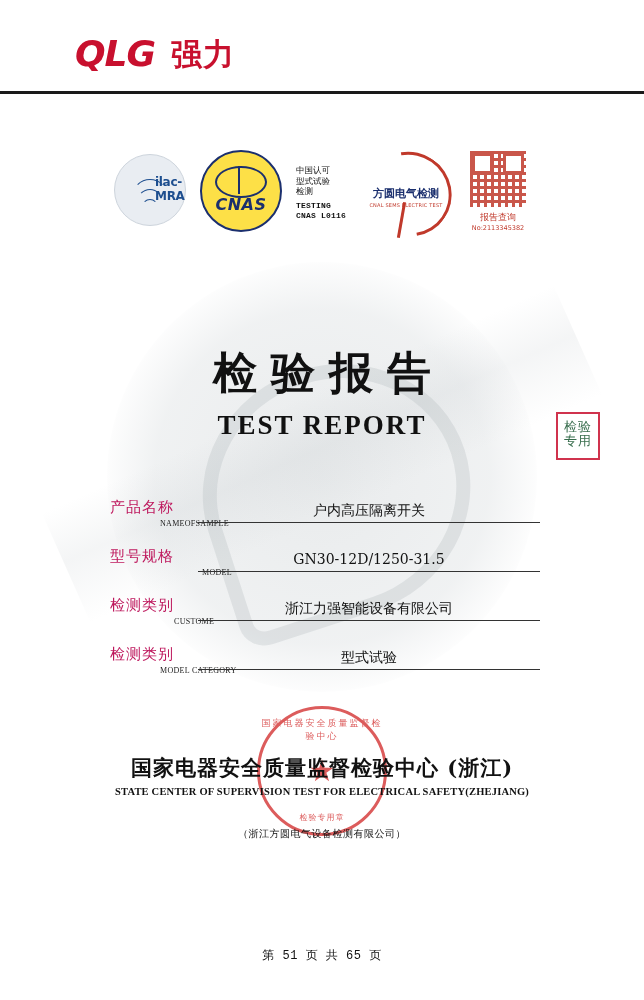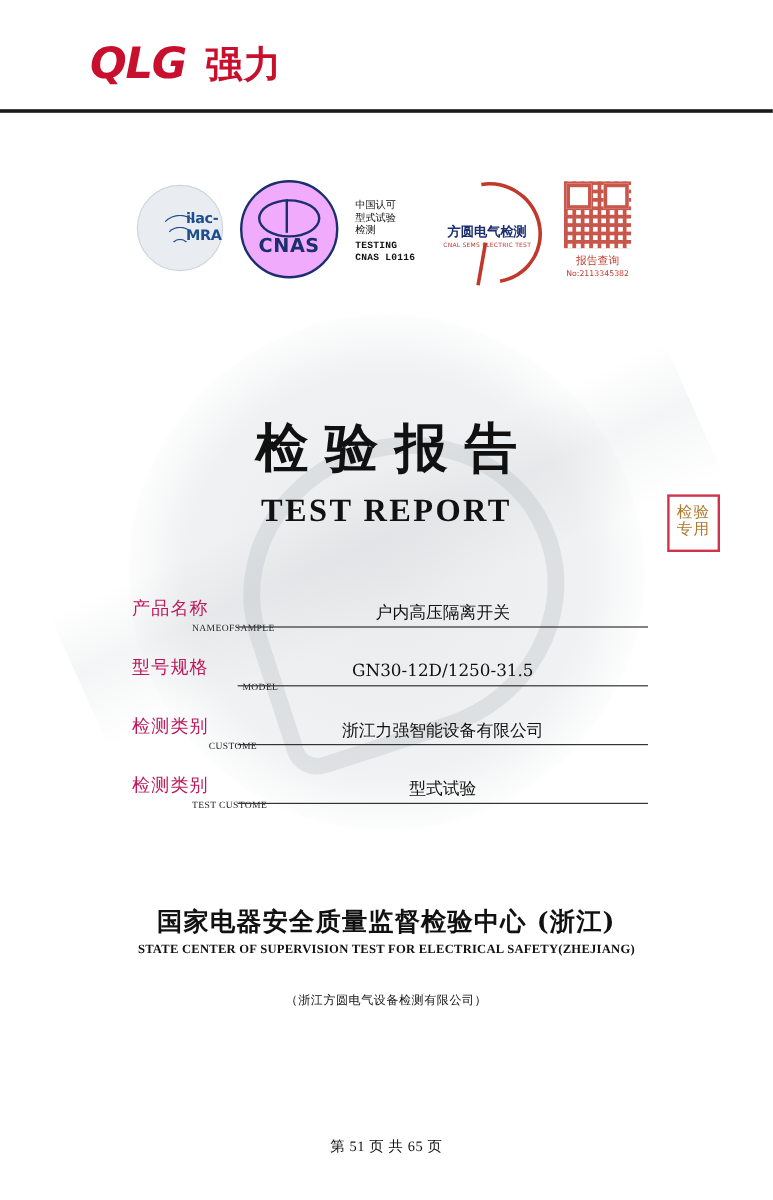--- a/index.html
+++ b/index.html
@@ -190,21 +190,22 @@
   .ilac-arcs i:nth-child(2){ width:24px; height:24px; }
   .ilac-arcs i:nth-child(3){ width:34px; height:34px; }
 
   
   .cnas {
     width: 78px;
     height: 78px;
     border-radius: 50%;
     border: 2px solid #1b2f6e;
     position: relative;
-    background: #f0abfc;
+    background: #fde047;
+    font-style: italic;
   }
   .cnas-globe {
     position: absolute;
     left: 13px; top: 14px;
     width: 48px; height: 28px;
     border: 2px solid #1b2f6e;
     border-radius: 50%;
   }
   .cnas-globe:before {
     content:"";
@@ -345,21 +346,21 @@
   }
 
   
   .seal-small {
     position: absolute;
     right: 44px;
     top: 318px;
     width: 44px;
     height: 48px;
     border: 2px solid #c8102e;
-    color: #a16207;
+    color: #14532d;
     font-size: 13px;
     line-height: 1.1;
     text-align: center;
     padding-top: 6px;
     box-sizing: border-box;
     letter-spacing: 1px;
     opacity: 0.85;
   }
 
   
@@ -476,21 +477,21 @@
     font-size: 8px;
     letter-spacing: 1px;
   }
 
   
   .pagenum {
     position: absolute;
     left: 0; right: 0;
     bottom: 36px;
     text-align: center;
-    font-family: Liberation Serif, serif;
+    font-family: Liberation Mono, monospace;
     font-size: 12px;
     color: #111;
     letter-spacing: 0.5px;
   }
 </style>
 </head>
 <body>
 
 <div class="header">
   <div class="logo">
@@ -570,26 +571,31 @@
 
     <div class="field">
       <div class="f-label">检测类别</div>
       <div class="f-sub" style="left:16px;">CUSTOME</div>
       <div class="f-value">浙江力强智能设备有限公司</div>
       <div class="f-line"></div>
     </div>
 
     <div class="field">
       <div class="f-label">检测类别</div>
-      <div class="f-sub">TEST CUSTOME</div>
+      <div class="f-sub">MODEL CATEGORY</div>
       <div class="f-value">型式试验</div>
       <div class="f-line"></div>
     </div>
   </div>
 
+  <div class="seal-round">
+    <div class="ring-txt">国家电器安全质量监督检验中心</div>
+    <div class="star">★</div>
+    <div class="ring-txt bottom">检验专用章</div>
+  </div>
 
   <div class="org">
     <div class="org-cn">国家电器安全质量监督检验中心 (浙江)</div>
     <div class="org-en">STATE CENTER OF SUPERVISION  TEST  FOR  ELECTRICAL SAFETY(ZHEJIANG)</div>
     <div class="org-sub">（浙江方圆电气设备检测有限公司）</div>
   </div>
 
 </div>
 
 <div class="pagenum">第 51 页 共 65 页</div>

